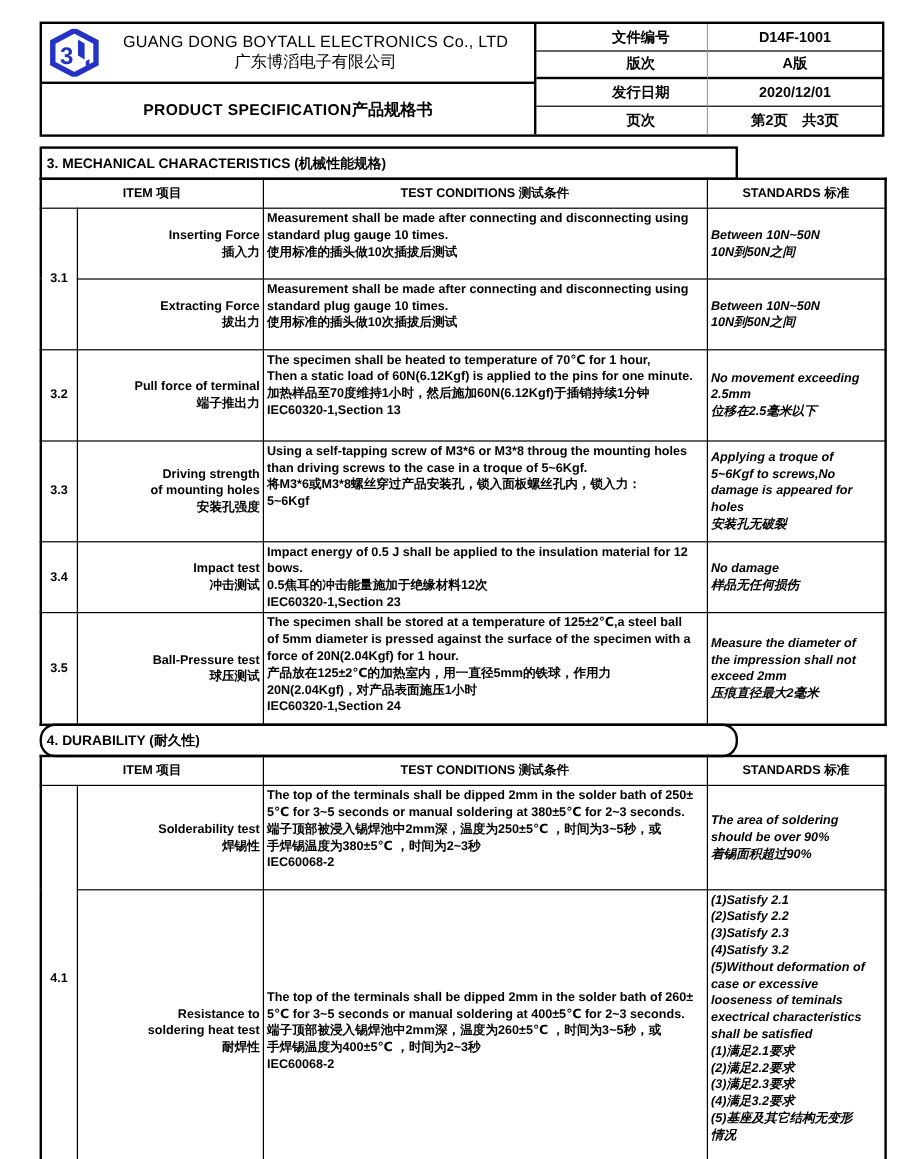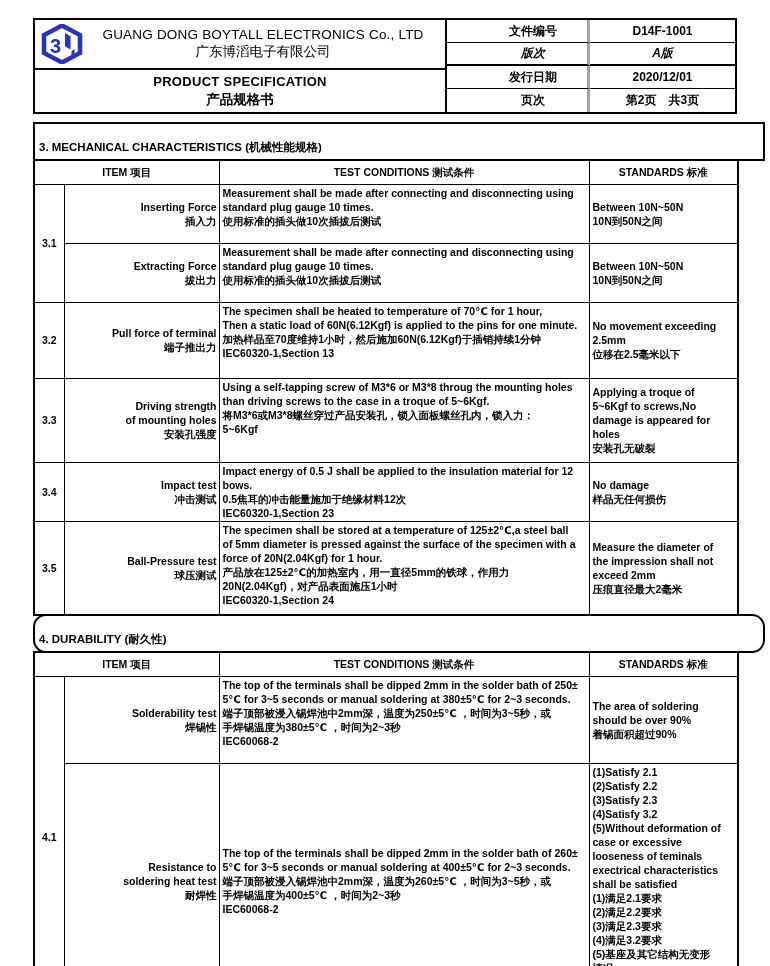--- a/index.html
+++ b/index.html
@@ -10,43 +10,43 @@
     padding:18px 33px 0 33px; overflow:hidden;
   }
   
   .header { display:flex; width:704px; height:96px; border:2px solid #000; }
   .header-left { width:412px; border-right:2px solid #000; display:flex; flex-direction:column; }
   .company-row { height:50px; border-bottom:2px solid #000; display:flex; align-items:center; padding:2px 4px; }
   .logo-box { width:46px; height:44px; flex:none; display:flex; align-items:center; justify-content:center; }
   .company-names { flex:1; text-align:center; font-weight:normal; }
   .company-en { font-size:13.5px; letter-spacing:.2px; }
   .company-cn { font-size:13.5px; margin-top:1px; }
-  .title-row { flex:1; display:flex; flex-direction:column; align-items:center; justify-content:center; font-weight:bold; }
+  .title-row { flex:1; display:flex; flex-direction:row; align-items:center; justify-content:center; font-weight:bold; }
   .title-en { font-size:13px; letter-spacing:.3px; }
   .title-cn { font-size:13.5px; margin-top:2px; }
   .header-right { flex:1; display:grid; grid-template-columns:143px 1fr; grid-auto-rows:1fr; }
   .hr-cell { display:flex; align-items:center; justify-content:center; font-weight:bold; font-size:12px;
              border-bottom:1px solid #000; }
-  .hr-cell.lab { border-right:3px solid #a3a3a3;padding-left:32px; }
-  .hr-cell.thick { border-bottom:2px solid #000;font-style:italic; }
+  .hr-cell.lab { border-right:1px solid #a3a3a3;padding-left:32px; }
+  .hr-cell.thick { border-bottom:2px solid #000; }
   .hr-cell.last { border-bottom:none; }
   
-  .section-bar { width:732px; border:2px solid #000; font-weight:bold; font-size:11.5px;
-                 padding:16px 4px 4px 4px; margin-top:8px; }
+  .section-bar { width:582px; border:2px solid #000; font-weight:bold; font-size:11.5px;
+                 padding:5px 4px 4px 4px; margin-top:8px; }
   .section-bar.flush { margin-top:0;border-radius:13px; }
   
   table.spec { width:704px; border-collapse:collapse; table-layout:fixed; margin-top:-2px; }
   table.spec td, table.spec th { border:1px solid #000; font-size:10.5px; line-height:14px;
                                  font-weight:bold; overflow:hidden; }
   table.spec { border:2px solid #000; }
   th.hdr { height:24px; text-align:center; font-size:11px; }
   td.num  { text-align:center; vertical-align:middle; font-size:11px; }
   td.name { text-align:right; vertical-align:middle; font-size:11px; white-space:pre-line; padding:15px 2px; }
   td.cond { text-align:left; vertical-align:top; white-space:pre-line; padding:1px 3px; }
-  td.std  { text-align:left; vertical-align:middle; white-space:pre-line; padding:1px 3px; }
+  td.std  { text-align:left; vertical-align:middle; white-space:pre-line; padding:1px 3px;font-style:italic; }
   td.cond.vmid { vertical-align:middle; }
   td.std.vtop  { vertical-align:top; }
 </style>
 </head>
 <body>
 
 <div class="page">
 
   <div class="header">
     <div class="header-left">

